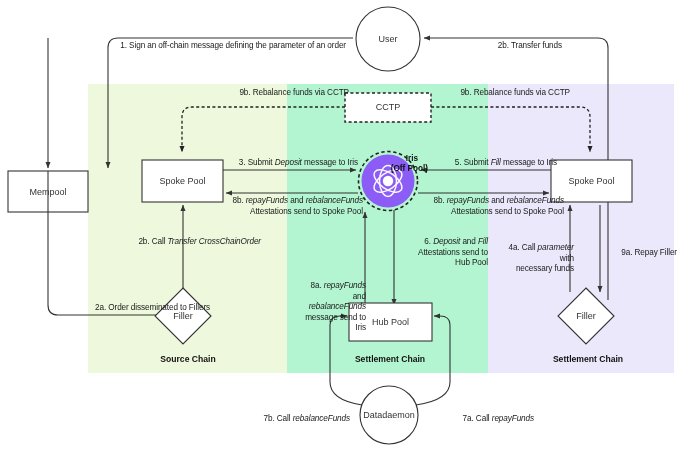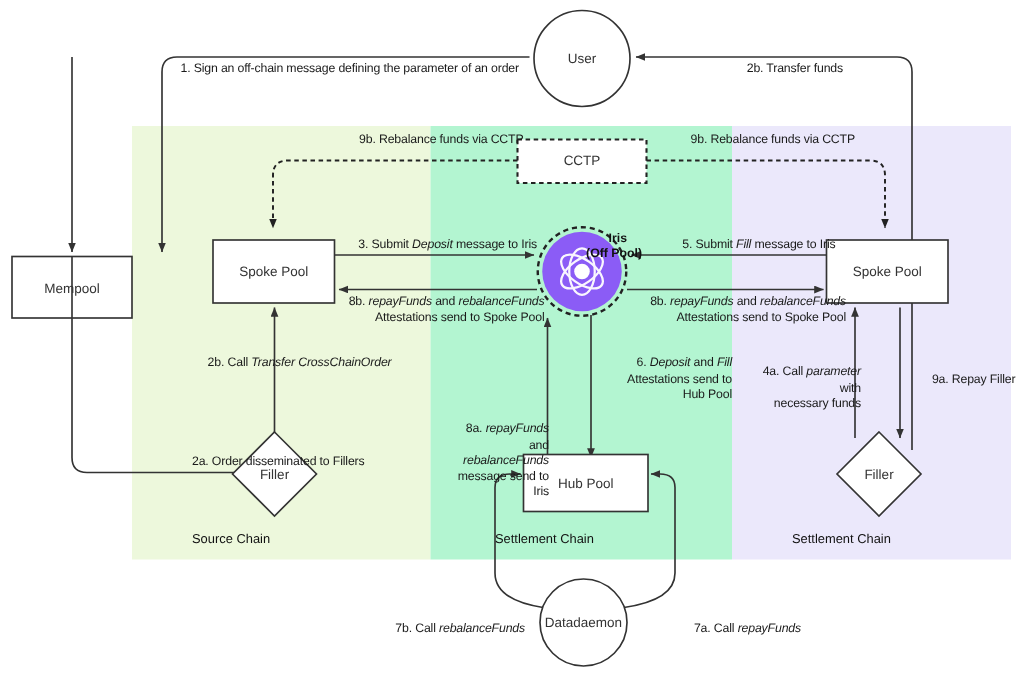--- a/index.html
+++ b/index.html
@@ -6,22 +6,22 @@
   body{width:690px;height:451px;overflow:hidden;font-family:"Liberation Sans",sans-serif;}
   #stage{position:relative;width:690px;height:381px;background:#ffffff;}
   svg.layer{position:absolute;left:0;top:0;width:690px;height:451px;}
 
   .lbl{position:absolute;font-family:"Liberation Sans",sans-serif;color:#1a1a1a;
        font-size:8.2px;line-height:10.5px;white-space:pre-line;letter-spacing:-0.1px;}
   .lbl.l{text-align:right;}
   .lbl.r{text-align:right;}
   .nodeTxt{position:absolute;font-size:9px;color:#333;text-align:center;
            font-family:"Liberation Sans",sans-serif;}
-  .bandTxt{position:absolute;font-size:8.6px;font-weight:normal;color:#111;
-           text-align:left;font-family:"Liberation Sans",sans-serif;}
+  .bandTxt{position:absolute;font-size:8.6px;font-weight:bold;color:#111;
+           text-align:center;font-family:"Liberation Sans",sans-serif;}
   .irisTxt{position:absolute;font-size:8.2px;font-weight:bold;color:#111;
            text-align:right;line-height:10px;font-family:"Liberation Sans",sans-serif;margin-top:26px;}
 </style>
 </head>
 <body>
 
 <div id="stage">
 
   <svg class="layer" viewBox="0 0 690 451" xmlns="http://www.w3.org/2000/svg">
     <defs>
@@ -138,19 +138,19 @@
   <div class="lbl l" style="left:96px;top:237px;width:165px;">2b. Call <i>Transfer CrossChainOrder</i></div>
 
   <div class="lbl l" style="left:296px;top:237px;width:70px;margin-top:44px;">8a. <i>repayFunds</i> and<br><i>rebalanceFunds</i><br>message send to Iris</div>
 
   <div class="lbl l" style="left:400px;top:237px;width:88px;">6. <i>Deposit</i> and <i>Fill</i><br>Attestations send to<br>Hub Pool</div>
 
   <div class="lbl l" style="left:494px;top:243px;width:80px;">4a. Call <i>parameter</i> with<br>necessary funds</div>
 
   <div class="lbl l" style="left:605px;top:248px;width:72px;">9a. Repay Filler</div>
 
-  <div class="lbl l" style="left:50px;top:303px;width:160px;margin-left:33px;">2a. Order disseminated to Fillers</div>
+  <div class="lbl l" style="left:50px;top:303px;width:160px;">2a. Order disseminated to Fillers</div>
 
   <div class="lbl r" style="left:232px;top:414px;width:118px;">7b. Call <i>rebalanceFunds</i></div>
 
   <div class="lbl l" style="left:424px;top:414px;width:110px;">7a. Call <i>repayFunds</i></div>
 
 </div>
 
 </body></html>

